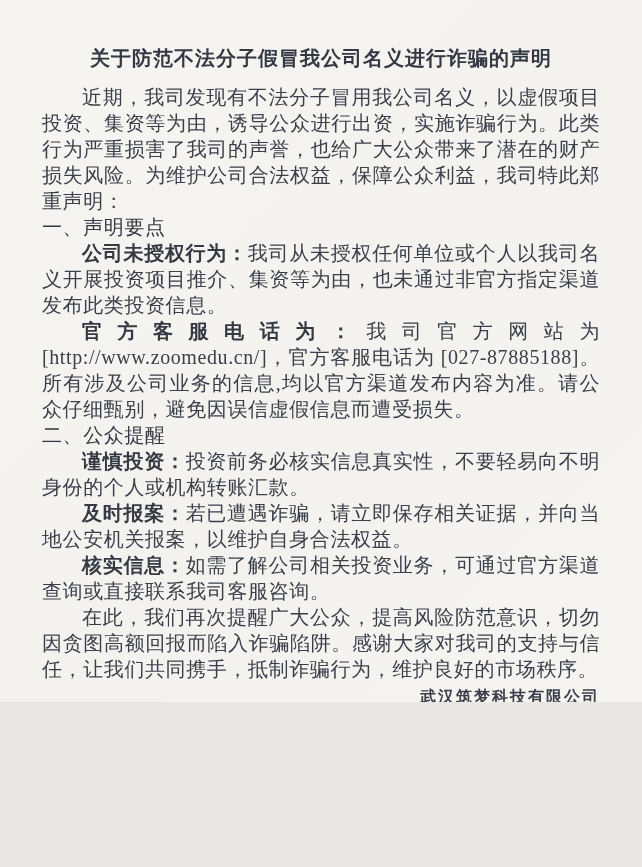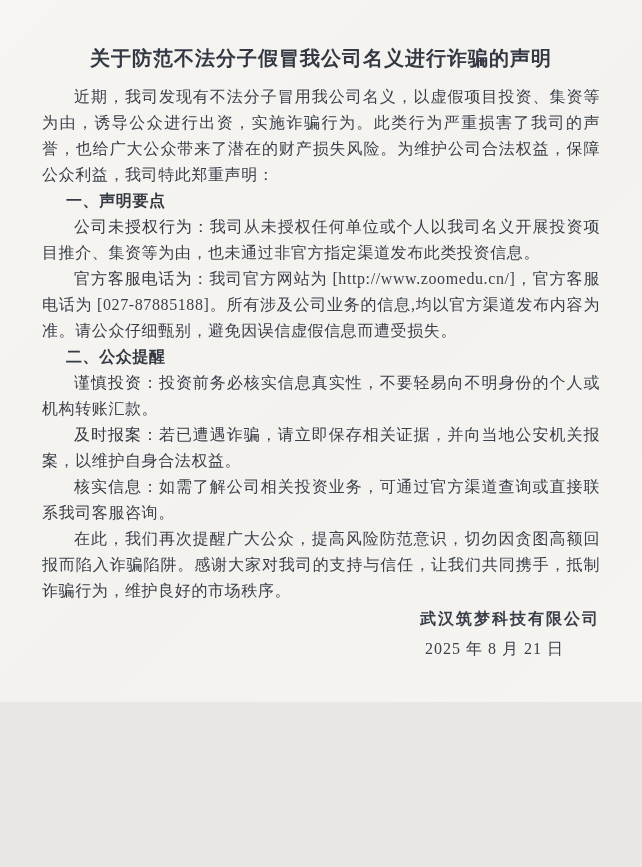--- a/index.html
+++ b/index.html
@@ -23,36 +23,35 @@
     margin: 2px 0 12px 0;
     font-size: 20px;
     line-height: 28px;
     font-weight: bold;
     text-align: center;
     letter-spacing: 1px;
     color: #333842;
   }
   .doc-body p {
     margin: 0;
-    font-size: 16px;
+    font-size: 20px;
     line-height: 26px;
     letter-spacing: 0.6px;
     text-align: justify;
   }
   .doc-body p.para {
     text-indent: 2em;
   }
   .doc-body p.heading {
     text-indent: 0;
-    font-weight: bold;
+    font-weight: normal;
     color: #343942;
-    margin-left: 24px;
   }
   .runin-label {
-    font-weight: normal;
+    font-weight: bold;
     color: #343942;
   }
   .signature {
     margin-top: 2px;
     text-align: right;
   }
   .signature .company {
     margin: 0;
     padding-right: 0;
     font-size: 16px;

